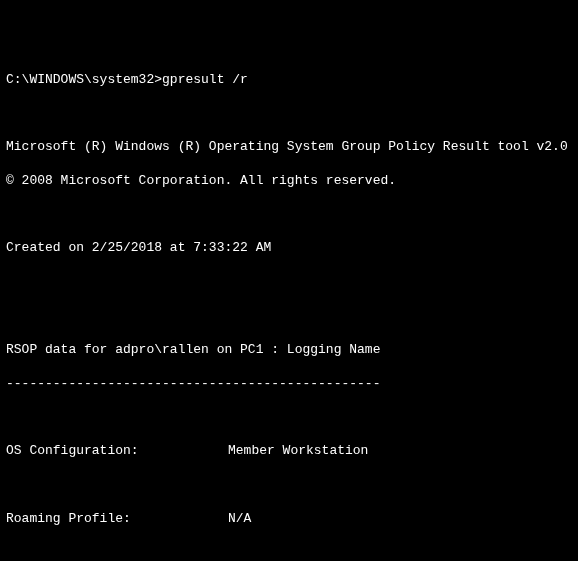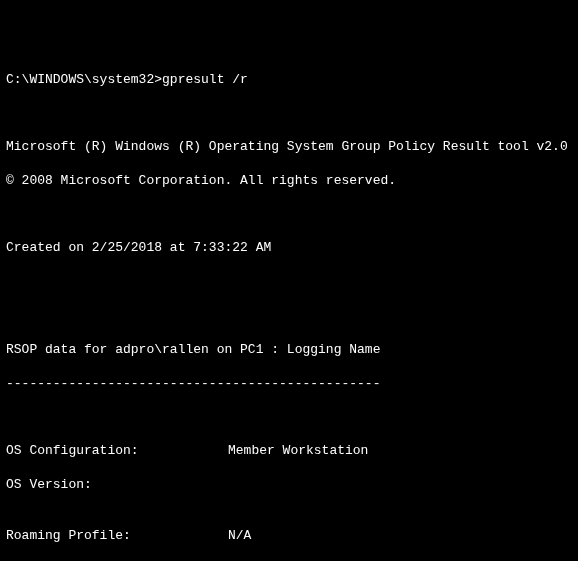--- a/index.html
+++ b/index.html
@@ -35,21 +35,21 @@
 <span class="line">Microsoft (R) Windows (R) Operating System Group Policy Result tool v2.0</span>
 <span class="line">© 2008 Microsoft Corporation. All rights reserved.</span>
 <span class="line"> </span>
 <span class="line">Created on ‎2/‎25/‎2018 at 7:33:22 AM</span>
 <span class="line"> </span>
 <span class="line"> </span>
 <span class="line">RSOP data for adpro\rallen on PC1 : Logging Name</span>
 <span class="line">------------------------------------------------</span>
 <span class="line"> </span>
 <div class="kv"><span class="k">OS Configuration:</span><span>Member Workstation</span></div>
-<div class="kv"><span class="k">OS Version:</span></div>
+<div class="kv"></div>
 <div class="kv"></div>
 <div class="kv"><span class="k">Roaming Profile:</span><span>N/A</span></div>
 
 
 
 
 
 
 
 

